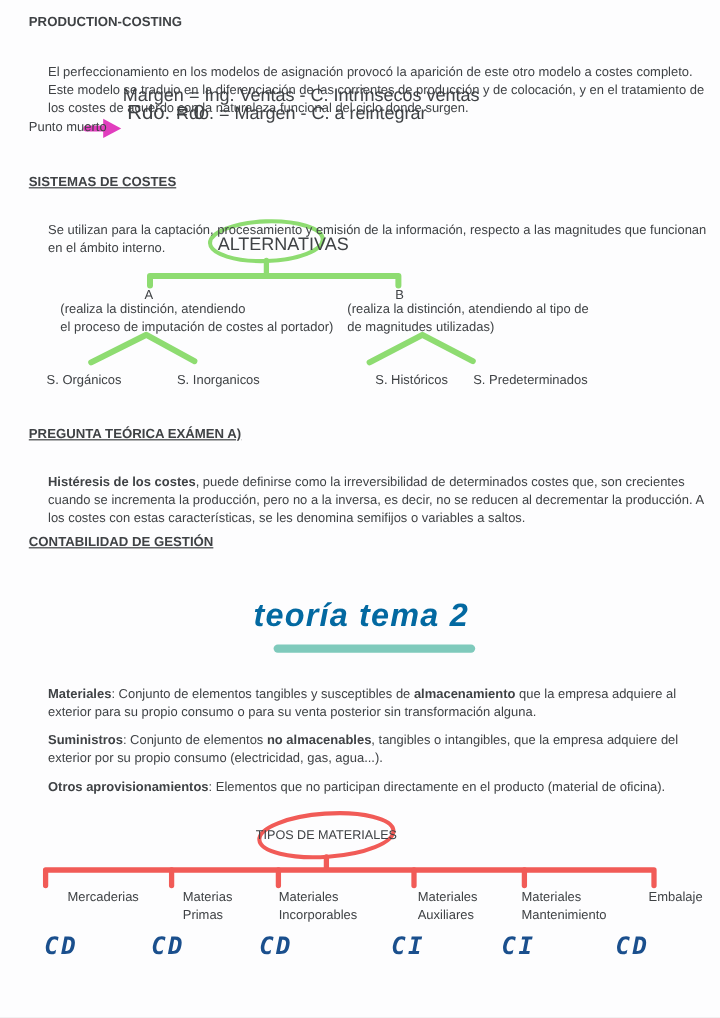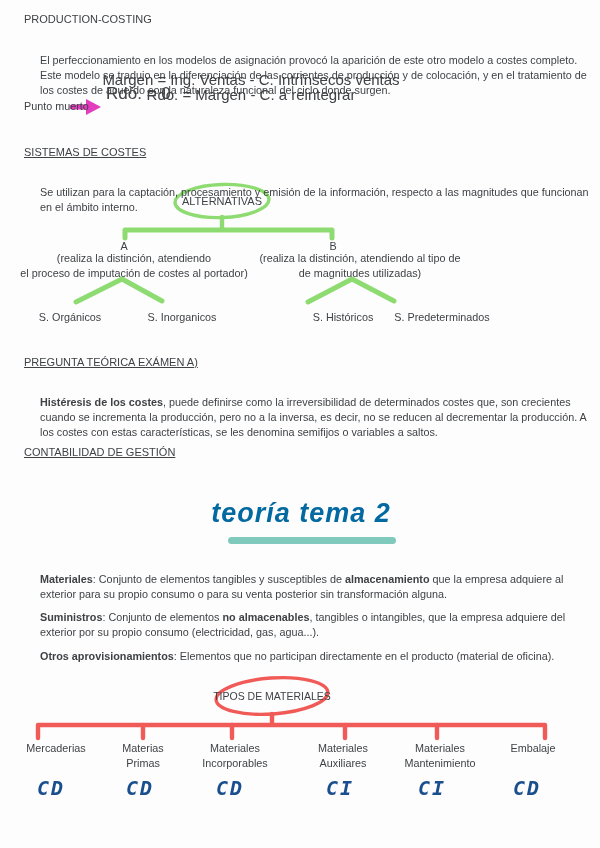--- a/index.html
+++ b/index.html
@@ -2,25 +2,25 @@
 <html><head>
 <meta charset="utf-8">
 <style>
   html,body{margin:0;padding:0;background:#e8e8e8;}
   .page{
     position:relative;width:600px;height:848px;margin:0 auto;
     background:#fdfdfe;overflow:hidden;
     font-family:"Liberation Sans",sans-serif;color:#3f4245;
   }
   .abs{position:absolute;}
-  .h{position:absolute;font-size:11px;font-weight:normal;white-space:nowrap;}
+  .h{position:absolute;font-size:11px;font-weight:bold;white-space:nowrap;}
   .h.u{text-decoration:underline;}
   .para{position:absolute;left:40px;width:556px;font-size:10.8px;line-height:15px;margin-top:24px;}
   .cline{position:absolute;transform:translateX(-50%);white-space:nowrap;font-size:15px;line-height:15px;}
-  .cblock{position:absolute;transform:translateX(-50%);text-align:center;font-size:10.8px;line-height:15px;white-space:nowrap;}
+  .cblock{position:absolute;transform:translateX(-50%);font-size:10.8px;line-height:15px;white-space:nowrap;margin-left:30px;}
   .leaf{position:absolute;transform:translateX(-50%);font-size:10.8px;white-space:nowrap;}
   .tema-title{
     position:absolute;left:301px;top:498px;transform:translateX(-50%);
     font-size:27px;font-style:italic;font-weight:bold;letter-spacing:1px;
     color:#0369a1;white-space:nowrap;
   }
   .tema-underline{position:absolute;left:228px;top:537px;width:168px;height:7px;background:#7fcabc;border-radius:3.5px;}
   .tag{
     position:absolute;top:776px;transform:translateX(-50%);
     font-family:"DejaVu Sans Mono",monospace;font-weight:bold;
@@ -63,21 +63,21 @@
   <div class="h" style="left:24px;top:13px">PRODUCTION-COSTING</div>
   <div class="para" style="top:29px">El perfeccionamiento en los modelos de asignación provocó la aparición de este otro modelo a costes completo. Este modelo se tradujo en la diferenciación de las corrientes de producción y de colocación, y en el tratamiento de los costes de acuerdo con la naturaleza funcional del ciclo donde surgen.</div>
   <div class="cline" style="left:251px;top:72px">Margen = Ing. Ventas - C. Intrínsecos ventas</div>
   <div class="cline" style="left:251px;top:87px">Rdo. = Margen - C. a reintegrar</div>
   <div class="abs" style="left:24px;top:100px;font-size:10.8px">Punto muerto</div>
   <div class="abs" style="left:106px;top:84px;font-size:17px">Rdo. = 0</div>
 
   <div class="h u" style="left:24px;top:146px">SISTEMAS DE COSTES</div>
   <div class="para" style="top:161px">Se utilizan para la captación, procesamiento y emisión de la información, respecto a las magnitudes que funcionan en el ámbito interno.</div>
 
-  <div class="leaf" style="left:222px;top:195px;font-size:11px">ALTERNATIVAS</div>
+  <div class="leaf" style="left:236px;top:195px;font-size:15px">ALTERNATIVAS</div>
   <div class="leaf" style="left:124px;top:240px">A</div>
   <div class="leaf" style="left:333px;top:240px">B</div>
   <div class="cblock" style="left:134px;top:251px">
     <div>(realiza la distinción, atendiendo</div>
     <div>el proceso de imputación de costes al portador)</div>
   </div>
   <div class="cblock" style="left:360px;top:251px">
     <div>(realiza la distinción, atendiendo al tipo de</div>
     <div>de magnitudes utilizadas)</div>
   </div>

